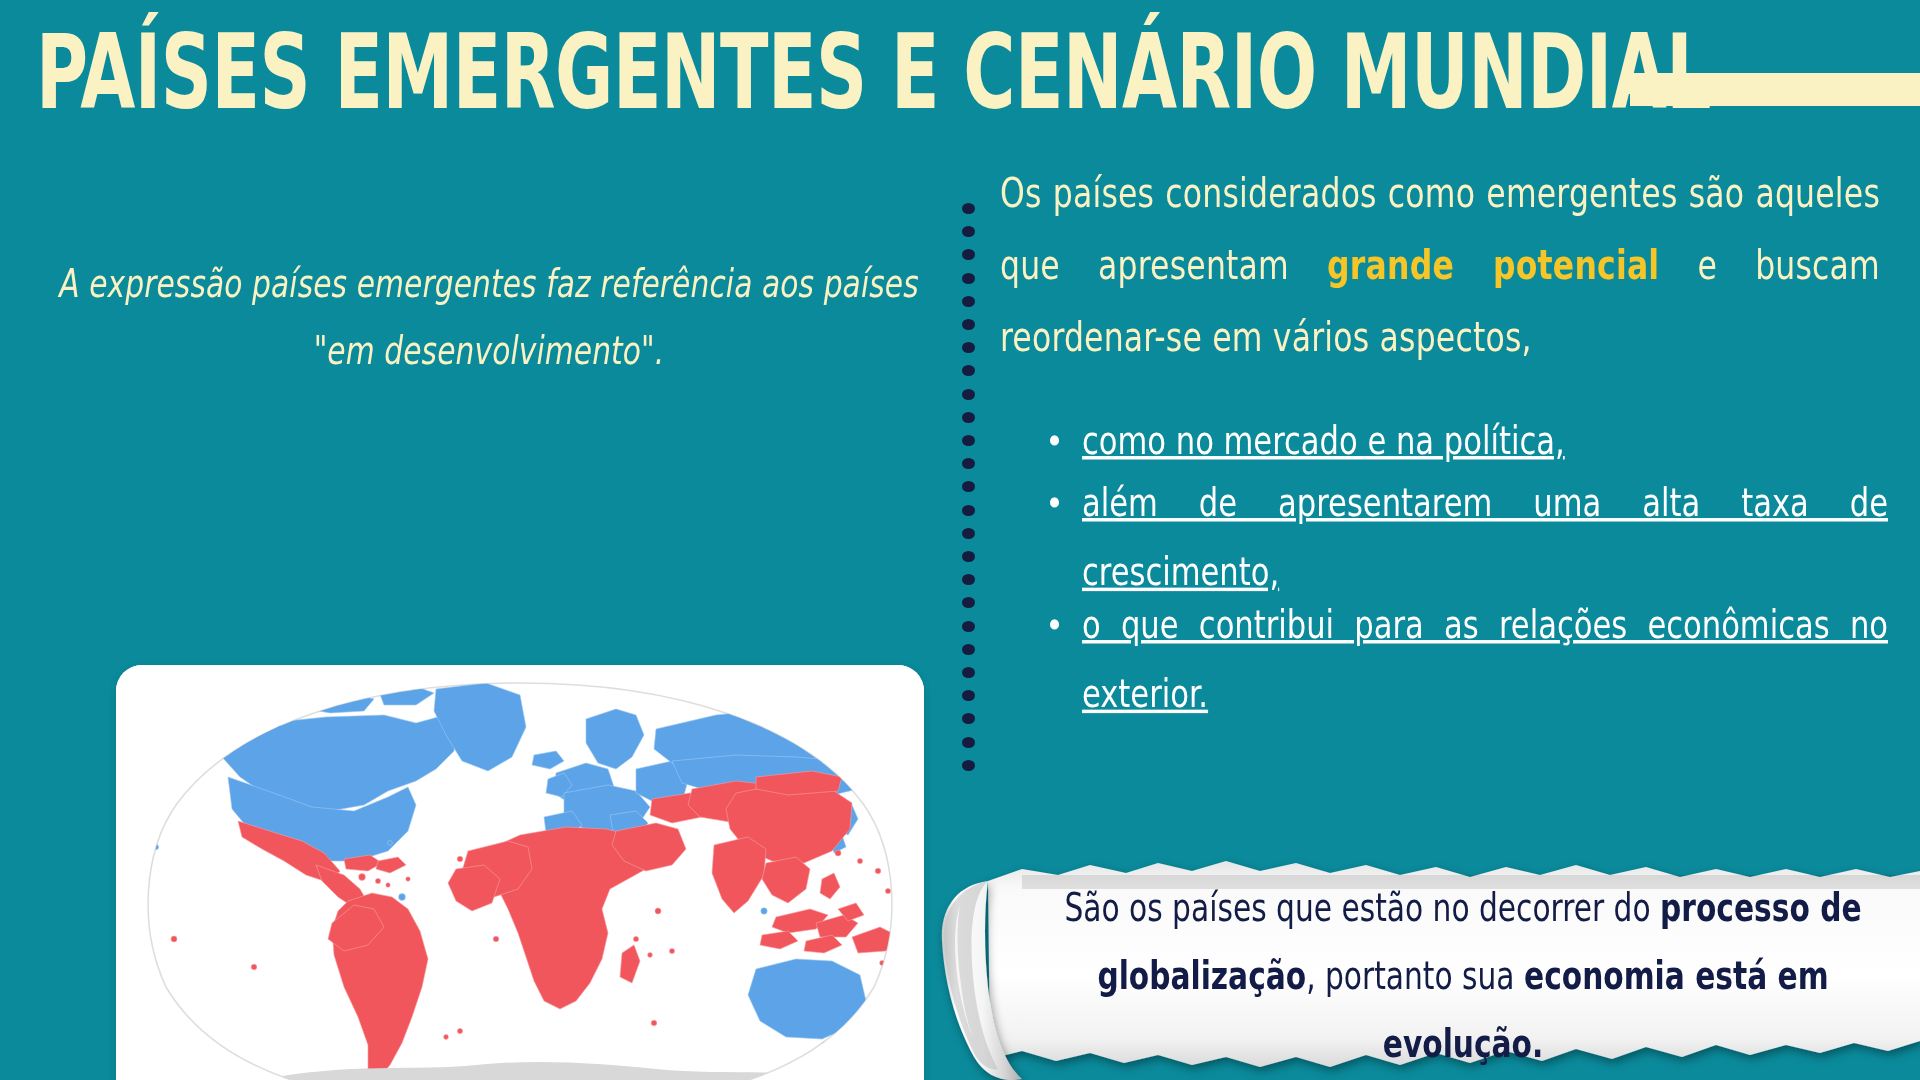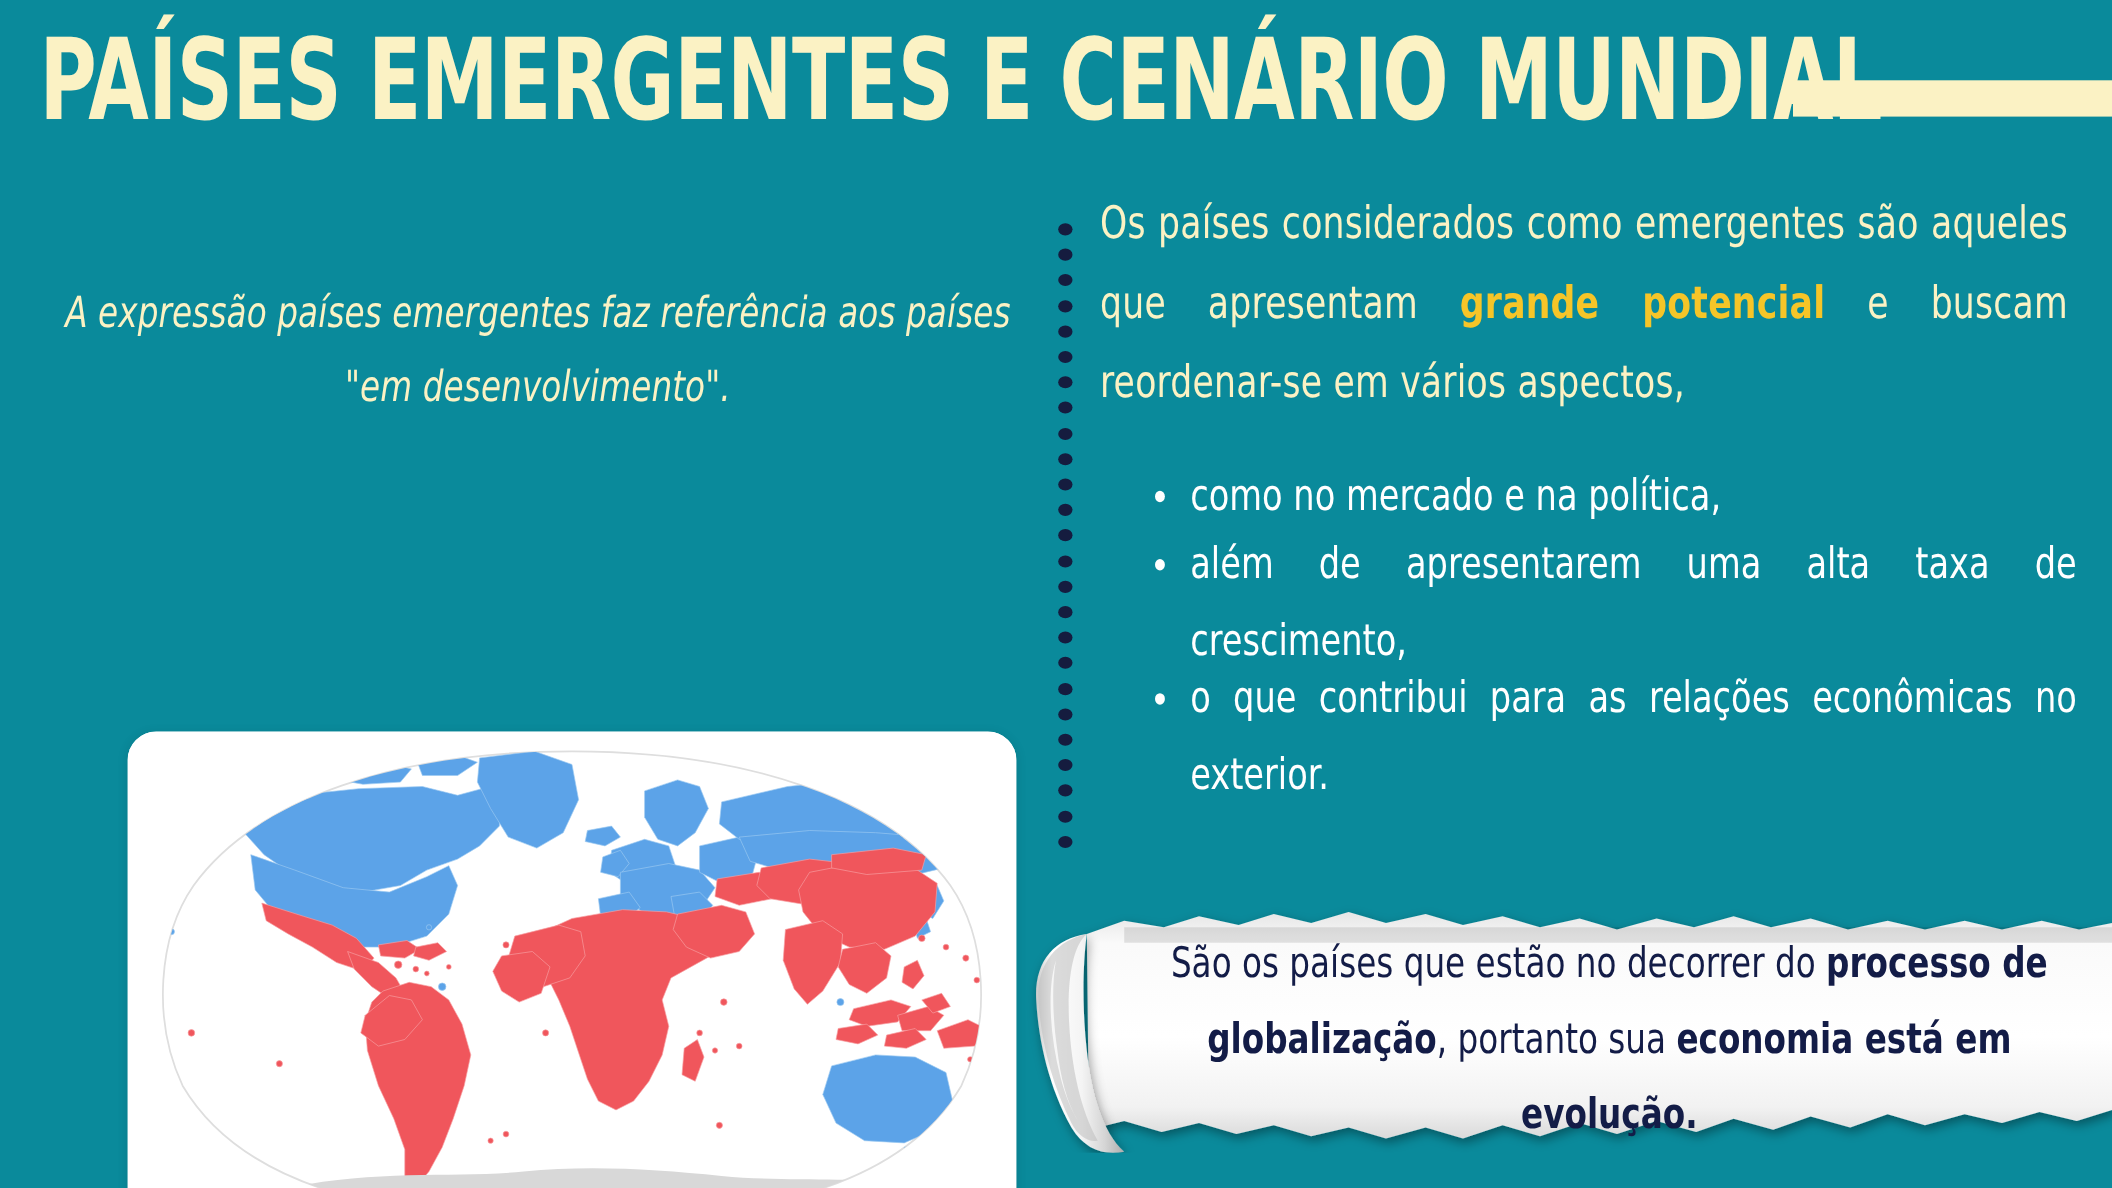--- a/index.html
+++ b/index.html
@@ -57,21 +57,21 @@
   
   .divider{
     position:absolute;left:962px;top:203px;width:14px;height:588px;
   }
   .divider .dot{
     position:absolute;left:0;width:13px;height:11px;border-radius:50%;
     background:#151C3F;
   }
 
   
-  .right-col{position:absolute;left:1000px;top:168px;width:900px;}
+  .right-col{position:absolute;left:1000px;top:157px;width:900px;}
   .intro{
     width:880px;
     color:#FBF2C4;
     font-family:"Liberation Sans Narrow","DejaVu Sans Condensed","Liberation Sans",sans-serif;
     font-size:35px;
     line-height:62px;
     text-align:justify;
     text-align-last:left;
     transform:scaleY(1.16);
     transform-origin:left top;
@@ -79,36 +79,37 @@
   }
   .hl{color:#F6C528;font-weight:700;}
 
   .bullets{
     list-style:none;margin:0;padding:0;
     position:absolute;left:40px;top:248px;width:848px;
     color:#FFFFFF;
     font-family:"Liberation Sans Narrow","DejaVu Sans Condensed","Liberation Sans",sans-serif;
     font-size:34px;
     line-height:60px;
+    text-decoration:underline;
   }
   .bullets li{
     position:relative;padding-left:42px;margin-bottom:2px;
     text-align:justify;text-align-last:left;
     transform:scaleY(1.16);
     transform-origin:left top;
   }
   .bullets li::before{
     content:"";position:absolute;left:10px;top:26px;
     width:9px;height:9px;border-radius:50%;background:#FFFFFF;
   }
   .bullets li.just{text-align:justify;}
 
   
   .torn{
-    position:absolute;left:930px;top:813px;width:990px;height:235px;
+    position:absolute;left:930px;top:845px;width:990px;height:235px;
   }
   .torn svg{position:absolute;left:0;top:0;}
   .torn-text{
     position:absolute;left:102px;top:28px;width:862px;
     text-align:center;
     color:#131C47;
     font-family:"Liberation Sans Narrow","DejaVu Sans Condensed","Liberation Sans",sans-serif;
     font-size:33px;
     line-height:59px;
     transform:scaleY(1.16);

